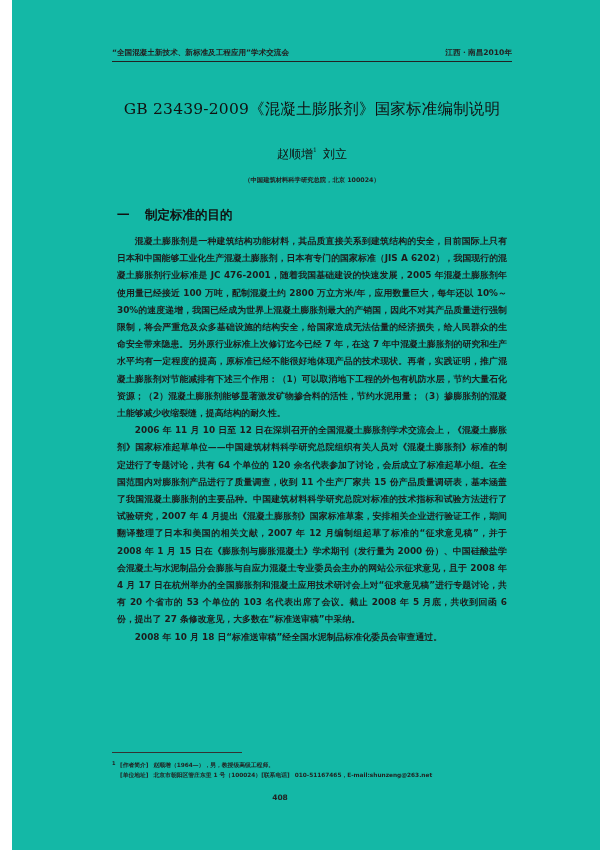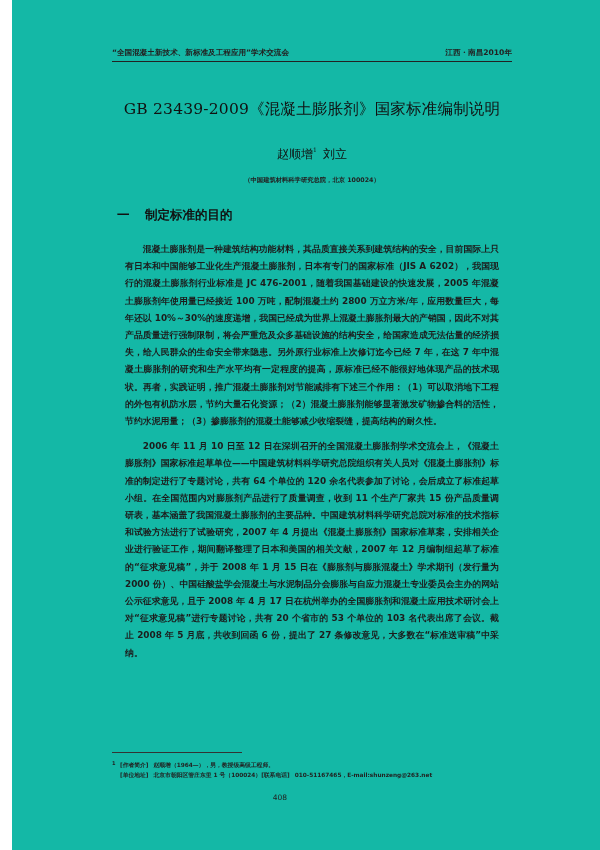--- a/index.html
+++ b/index.html
@@ -82,21 +82,21 @@
       top: 233px;
       width: 390px;
       font-family: "DejaVu Sans", "Liberation Sans", sans-serif;
       font-size: 8.9px;
       font-weight: bold;
       line-height: 17.2px;
       color: #1c1c1c;
       text-align: justify;
     }
     .body p {
-      margin: 8px;
+      margin: 0;
       text-indent: 2em;
     }
     .footnote-rule {
       position: absolute;
       left: 100px;
       top: 752px;
       width: 130px;
       border-top: 1px solid #333;
     }
     .footnotes {
@@ -114,21 +114,21 @@
     .footnotes .fn-mark { display: inline-block; width: 8px; font-size: 5px; vertical-align: 2px; }
     .footnotes .indent { display: inline-block; width: 8px; }
     .footnotes .label { margin-right: 5px; }
     .page-number {
       position: absolute;
       left: 0; width: 536px;
       top: 793px;
       text-align: center;
       font-family: "DejaVu Sans", "Liberation Sans", sans-serif;
       font-size: 7.5px;
-      font-weight: normal;
+      font-weight: bold;
       color: #222;
     }
   </style>
 </head>
 <body>
 
 <div class="page">
 
   <div class="running-header">
     <span>“全国混凝土新技术、新标准及工程应用”学术交流会</span>
@@ -145,20 +145,21 @@
 
   <div class="affiliation">（中国建筑材料科学研究总院，北京 100024）</div>
 
   <div class="section-heading">
     <span class="num">一</span><span>制定标准的目的</span>
   </div>
 
   <div class="body">
     <p>混凝土膨胀剂是一种建筑结构功能材料，其品质直接关系到建筑结构的安全，目前国际上只有日本和中国能够工业化生产混凝土膨胀剂，日本有专门的国家标准（JIS A 6202），我国现行的混凝土膨胀剂行业标准是 JC 476-2001，随着我国基础建设的快速发展，2005 年混凝土膨胀剂年使用量已经接近 100 万吨，配制混凝土约 2800 万立方米/年，应用数量巨大，每年还以 10%～30%的速度递增，我国已经成为世界上混凝土膨胀剂最大的产销国，因此不对其产品质量进行强制限制，将会严重危及众多基础设施的结构安全，给国家造成无法估量的经济损失，给人民群众的生命安全带来隐患。另外原行业标准上次修订迄今已经 7 年，在这 7 年中混凝土膨胀剂的研究和生产水平均有一定程度的提高，原标准已经不能很好地体现产品的技术现状。再者，实践证明，推广混凝土膨胀剂对节能减排有下述三个作用：（1）可以取消地下工程的外包有机防水层，节约大量石化资源；（2）混凝土膨胀剂能够显著激发矿物掺合料的活性，节约水泥用量；（3）掺膨胀剂的混凝土能够减少收缩裂缝，提高结构的耐久性。</p>
     <p>2006 年 11 月 10 日至 12 日在深圳召开的全国混凝土膨胀剂学术交流会上，《混凝土膨胀剂》国家标准起草单位——中国建筑材料科学研究总院组织有关人员对《混凝土膨胀剂》标准的制定进行了专题讨论，共有 64 个单位的 120 余名代表参加了讨论，会后成立了标准起草小组。在全国范围内对膨胀剂产品进行了质量调查，收到 11 个生产厂家共 15 份产品质量调研表，基本涵盖了我国混凝土膨胀剂的主要品种。中国建筑材料科学研究总院对标准的技术指标和试验方法进行了试验研究，2007 年 4 月提出《混凝土膨胀剂》国家标准草案，安排相关企业进行验证工作，期间翻译整理了日本和美国的相关文献，2007 年 12 月编制组起草了标准的“征求意见稿”，并于 2008 年 1 月 15 日在《膨胀剂与膨胀混凝土》学术期刊（发行量为 2000 份）、中国硅酸盐学会混凝土与水泥制品分会膨胀与自应力混凝土专业委员会主办的网站公示征求意见，且于 2008 年 4 月 17 日在杭州举办的全国膨胀剂和混凝土应用技术研讨会上对“征求意见稿”进行专题讨论，共有 20 个省市的 53 个单位的 103 名代表出席了会议。截止 2008 年 5 月底，共收到回函 6 份，提出了 27 条修改意见，大多数在“标准送审稿”中采纳。</p>
+    <p>2008 年 10 月 18 日“标准送审稿”经全国水泥制品标准化委员会审查通过。</p>
   </div>
 
   <div class="footnote-rule"></div>
 
   <div class="footnotes">
     <div class="fn-line">
       <span class="fn-mark">1</span><span class="label">[作者简介]</span><span>赵顺增（1964—），男，教授级高级工程师。</span>
     </div>
     <div class="fn-line">
       <span class="indent"></span><span class="label">[单位地址]</span><span>北京市朝阳区管庄东里 1 号（100024）</span><span class="label">[联系电话]</span><span>010-51167465，E-mail:shunzeng@263.net</span>

